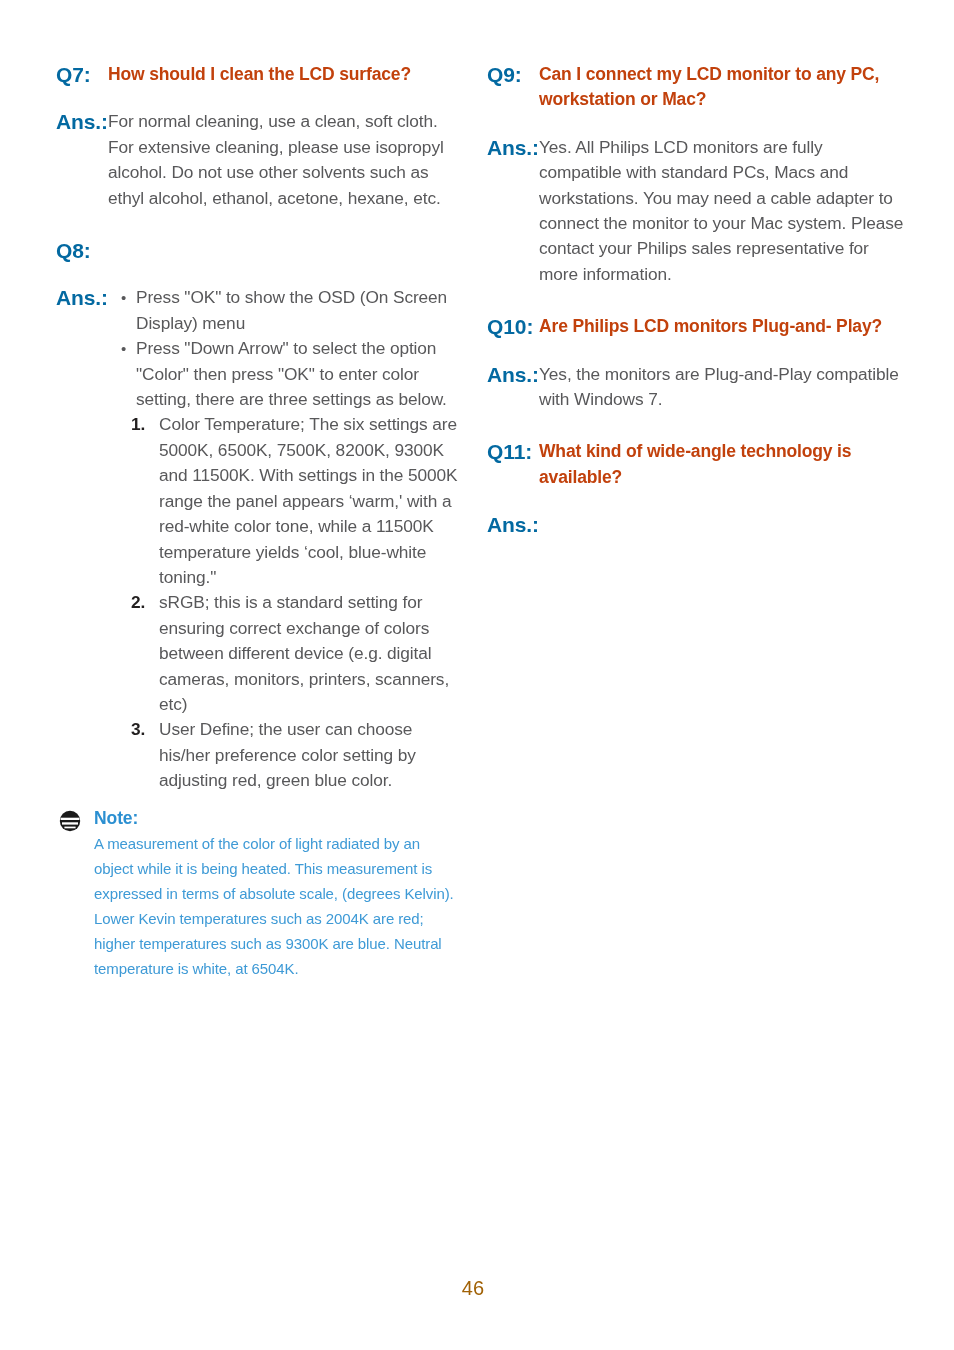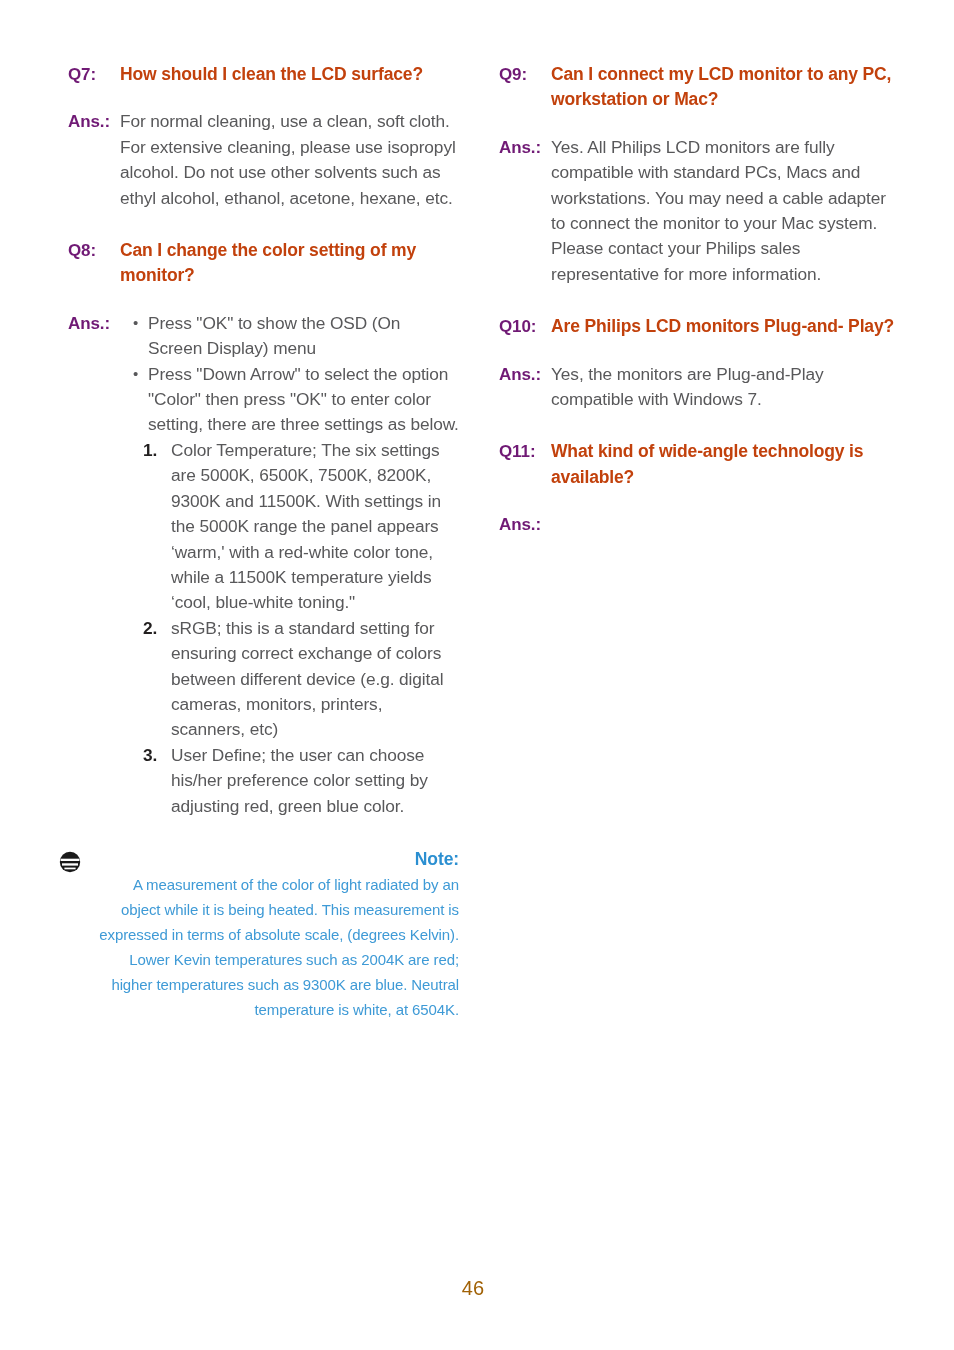--- a/index.html
+++ b/index.html
@@ -41,27 +41,26 @@
 
   
   .qa-row {
     display: flex;
     flex-direction: row;
     align-items: flex-start;
     margin-bottom: 0;
   }
   .label {
     flex: 0 0 auto;
-    font-size: 17px;
-    font-weight: bold;
-    color: #701a75;
+    font-size: 21px;
+    font-weight: bold;
+    color: #0369a1;
     line-height: 25.4px;
     letter-spacing: -0.1px;
     white-space: nowrap;
-    margin-left: 12px;
   }
   .label.q    { width: 52px; }
   .label.q-wide { width: 52px; }
   .label.ans  { width: 52px; }
 
   .qtext {
     flex: 1 1 auto;
     font-size: 17.5px;
     font-weight: bold;
     color: #c2410c;
@@ -127,23 +126,22 @@
     font-size: 17.3px;
     line-height: 25.4px;
   }
   .numlist .item-body {
     flex: 1 1 auto;
   }
 
   
   .note {
     position: relative;
-    margin-top: 28px;
+    margin-top: 12px;
     padding-left: 38px;
-    text-align: right;
   }
   .note-icon {
     position: absolute;
     left: 3px;
     top: 4px;
     width: 22px;
     height: 22px;
   }
   .note-title {
     font-size: 17.5px;
@@ -187,21 +185,20 @@
       <div class="gap-q-to-a"></div>
       <div class="qa-row">
         <div class="label ans">Ans.:</div>
         <div class="atext">For normal cleaning, use a clean, soft cloth. For extensive cleaning, please use isopropyl alcohol. Do not use other solvents such as ethyl alcohol, ethanol, acetone, hexane, etc.</div>
       </div>
 
       <div class="gap-block"></div>
 
       <div class="qa-row">
         <div class="label q">Q8:</div>
-        <div class="qtext">Can I change the color setting of my monitor?</div>
       </div>
       <div class="gap-q-to-a"></div>
       <div class="qa-row">
         <div class="label ans">Ans.:</div>
         <div class="atext">
           <ul class="bullets">
             <li>Press "OK" to show the OSD (On Screen Display) menu</li>
             <li>Press "Down Arrow" to select the option "Color" then press "OK" to enter color setting, there are three settings as below.</li>
           </ul>
           <ol class="numlist">

